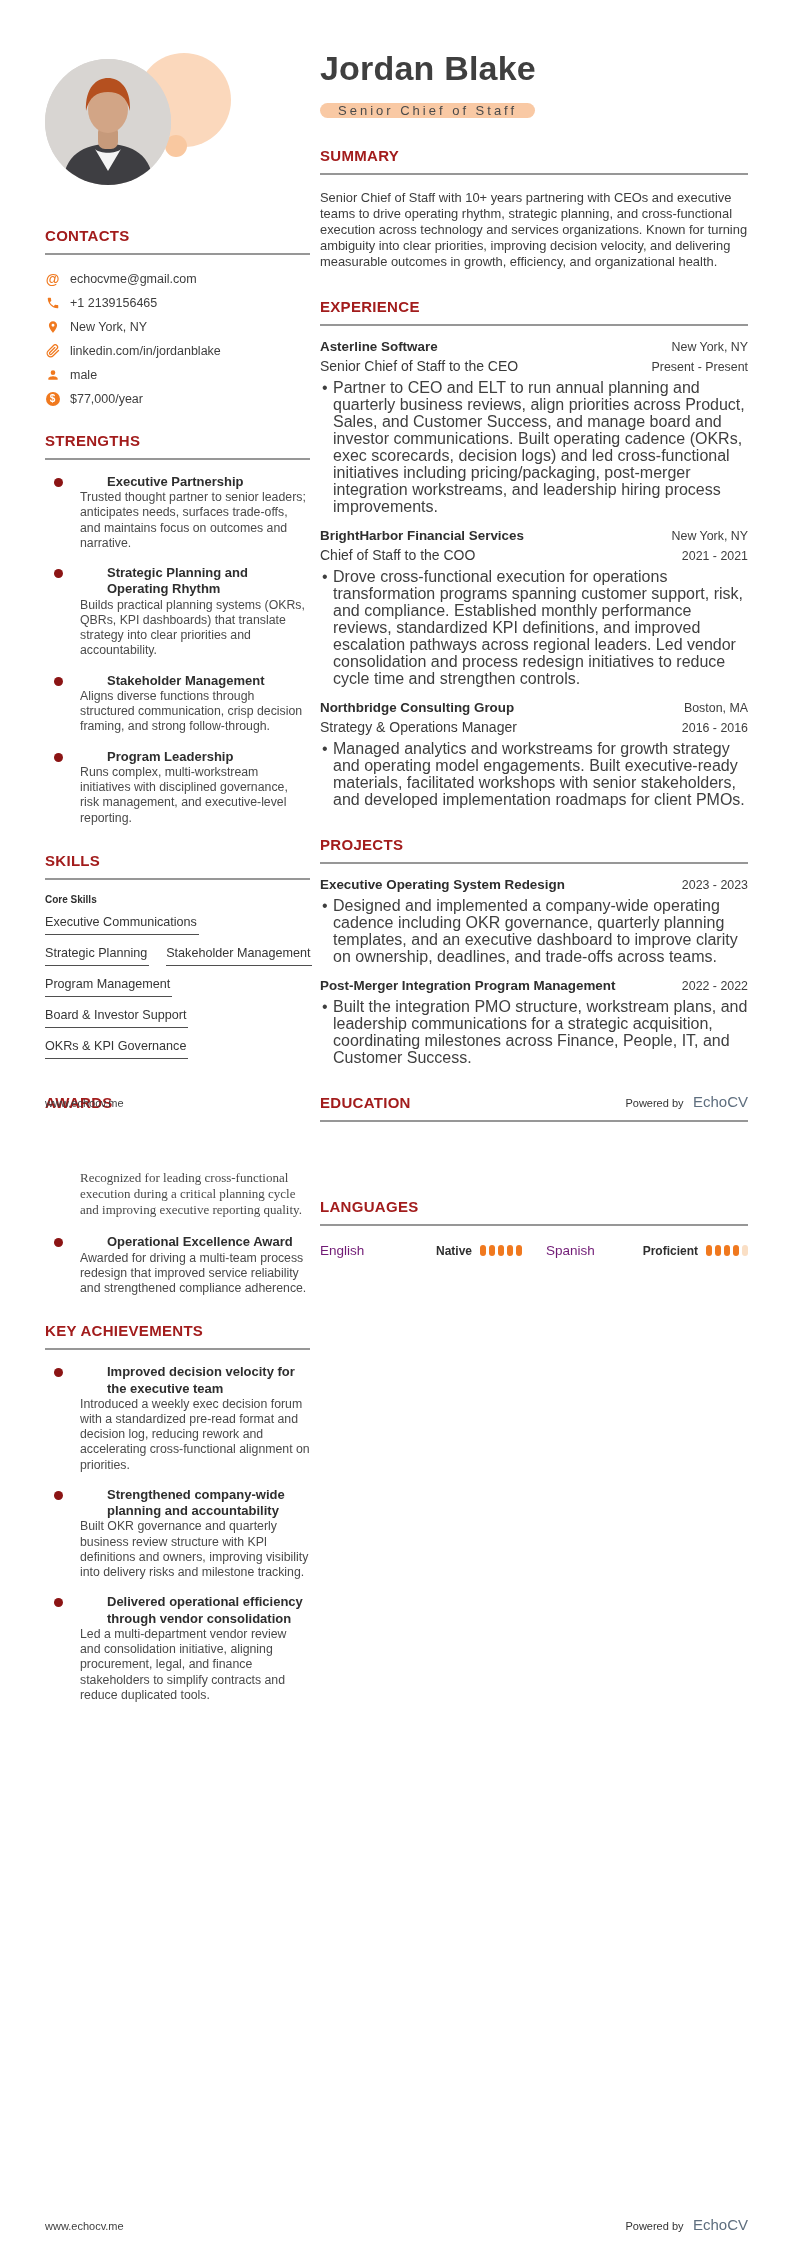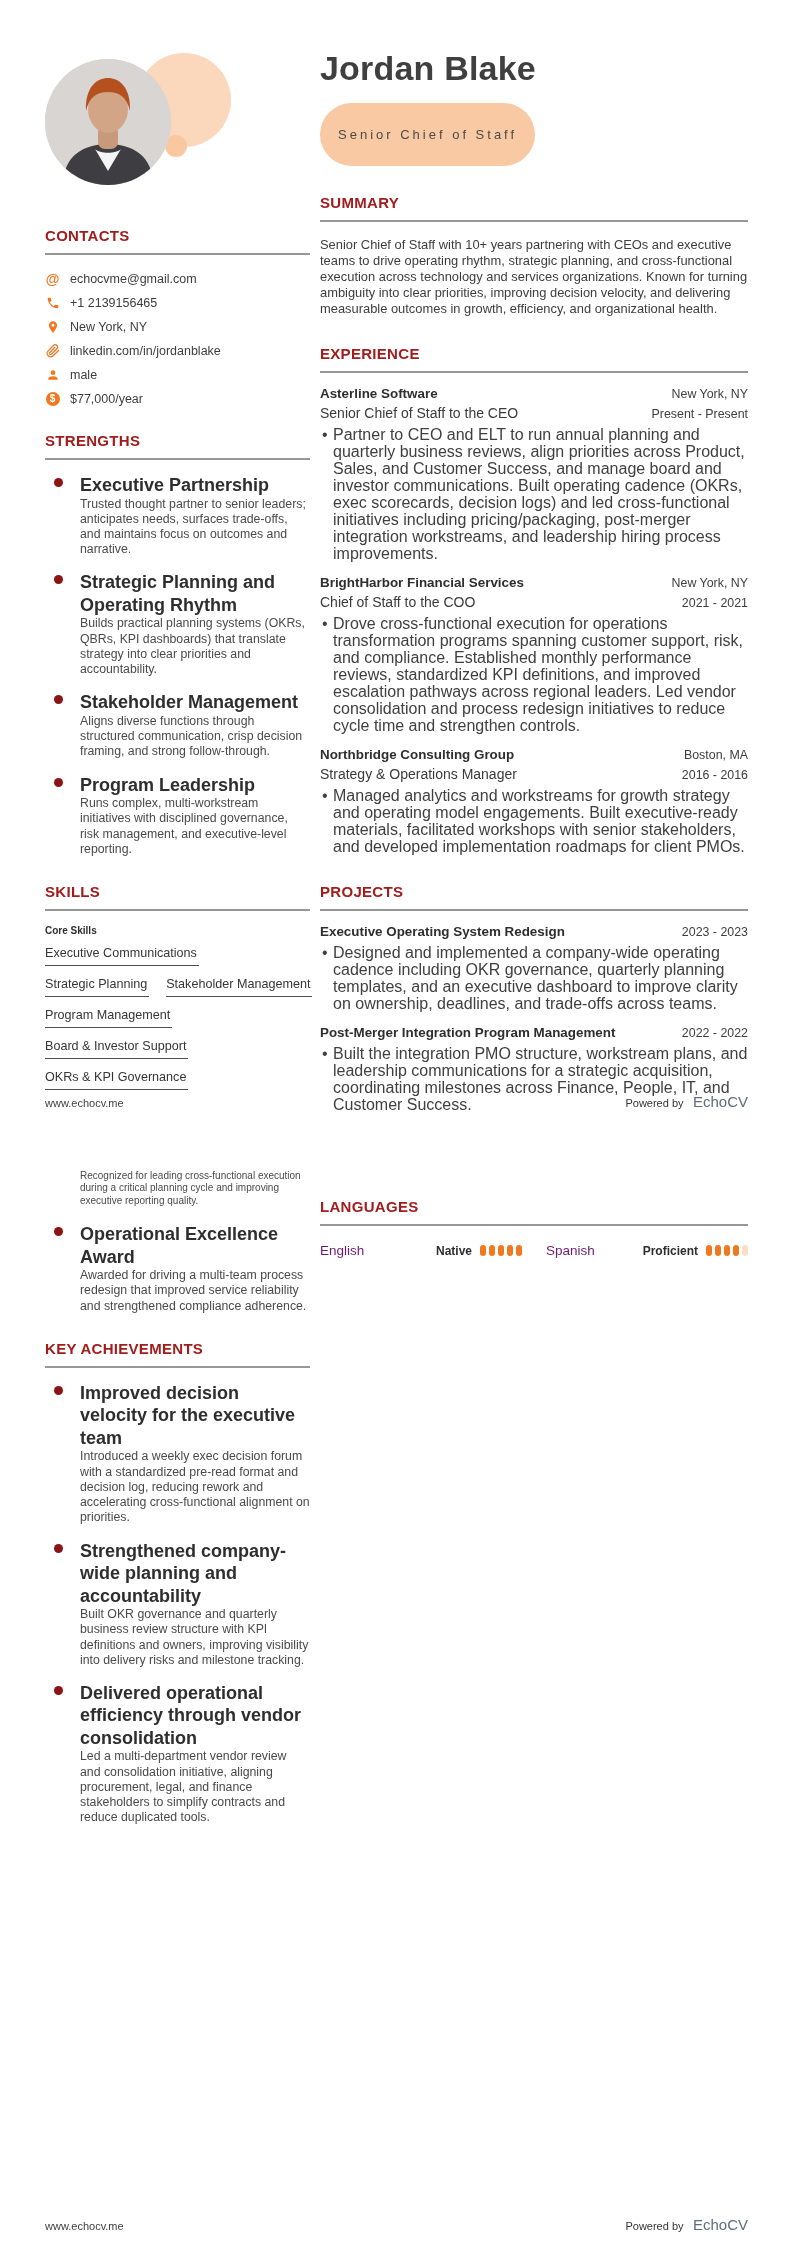--- a/index.html
+++ b/index.html
@@ -42,32 +42,32 @@
   .contact-item{display:flex;align-items:center;gap:10px;margin-bottom:9px;min-height:14px;}
   .cicon{width:15px;height:15px;flex:0 0 15px;display:inline-flex;align-items:center;justify-content:center;color:var(--icon-orange);}
   .cicon svg{width:14px;height:14px;display:block;}
   .at-glyph{font-size:14px;font-weight:700;color:var(--icon-orange);line-height:1;}
   .dollar-circle{width:14px;height:14px;border-radius:50%;background:var(--icon-orange);color:#fff;font-size:10px;font-weight:700;display:flex;align-items:center;justify-content:center;line-height:1;}
   .contact-text{font-size:12.5px;color:var(--ink);}
 
   
   .b-item{position:relative;padding-left:35px;margin-top:14px;}
   .b-item::before{content:"";position:absolute;left:9px;top:4px;width:9px;height:9px;border-radius:50%;background:var(--bullet-red);}
-  .b-title{font-size:18px;font-weight:700;color:var(--ink-strong);line-height:1.25;}
+  .b-title{font-size:13px;font-weight:700;color:var(--ink-strong);line-height:1.25;margin-left:27px;}
   .b-desc{font-size:12.3px;color:var(--ink-soft);line-height:1.24;}
-  .plain-desc{font-size:10px;color:var(--ink-soft);line-height:1.24;padding-left:35px;}
+  .plain-desc{font-size:13px;color:var(--ink-soft);line-height:1.24;padding-left:35px;font-family:Liberation Serif, serif;}
 
   
   .skill-group-title{font-size:10px;font-weight:700;color:var(--ink-strong);margin-top:14px;}
   .chips{margin-top:8px;display:flex;flex-wrap:wrap;column-gap:17px;row-gap:0;width:268px;}
   .chip{font-size:12.6px;color:#353535;padding:2px 2px 5px 0;border-bottom:1.6px solid #4F4F4F;margin-bottom:9px;white-space:nowrap;}
 
   
   .name{font-size:34px;font-weight:600;color:#3F3F3F;letter-spacing:.2px;margin-top:4px;}
-  .badge{display:inline-block;margin-top:15px;background:var(--badge-bg);color:#4A4A4A;font-size:13px;font-weight:500;letter-spacing:3px;border-radius:999px;padding:24px 18px;}
+  .badge{display:inline-block;margin-top:15px;background:var(--badge-bg);color:#4A4A4A;font-size:13px;font-weight:500;letter-spacing:3px;border-radius:999px;padding:0 18px;}
 
   .summary-text{font-size:12.9px;line-height:16px;color:var(--ink);margin-top:15px;}
 
   
   .entry{margin-top:13px;}
   .entry-row{display:flex;justify-content:space-between;align-items:baseline;}
   .entry-company{font-size:13.4px;font-weight:700;color:var(--ink-strong);}
   .entry-loc{font-size:12.4px;color:var(--ink);}
   .entry-role{font-size:14px;color:#3A3A3A;margin-top:4px;}
   .entry-dates{font-size:12.4px;color:var(--ink);}

